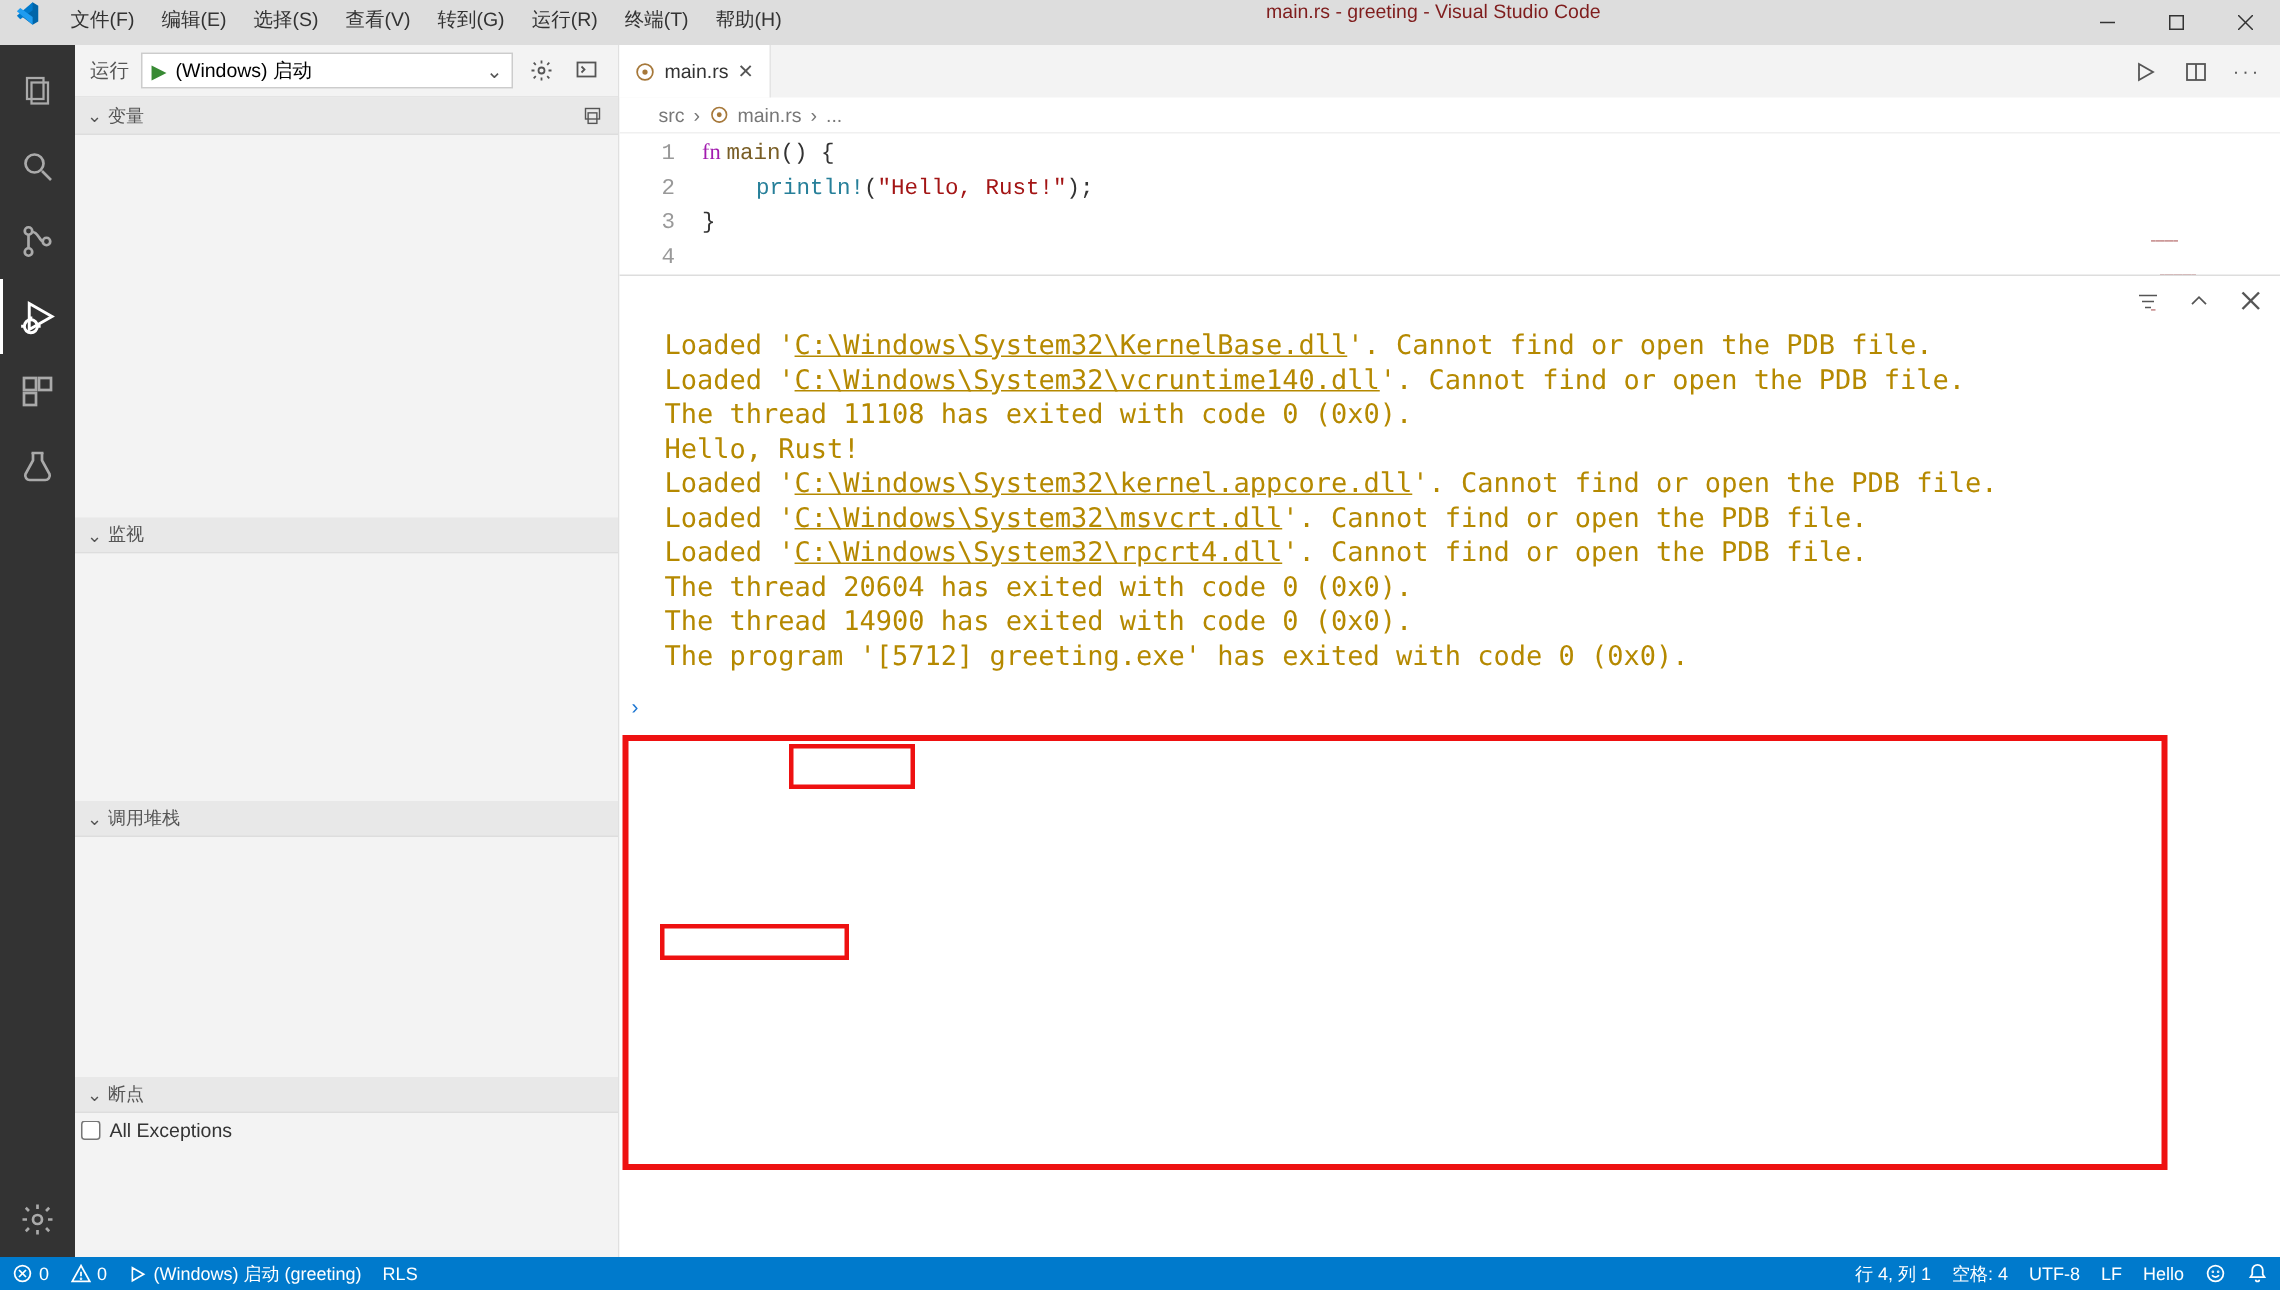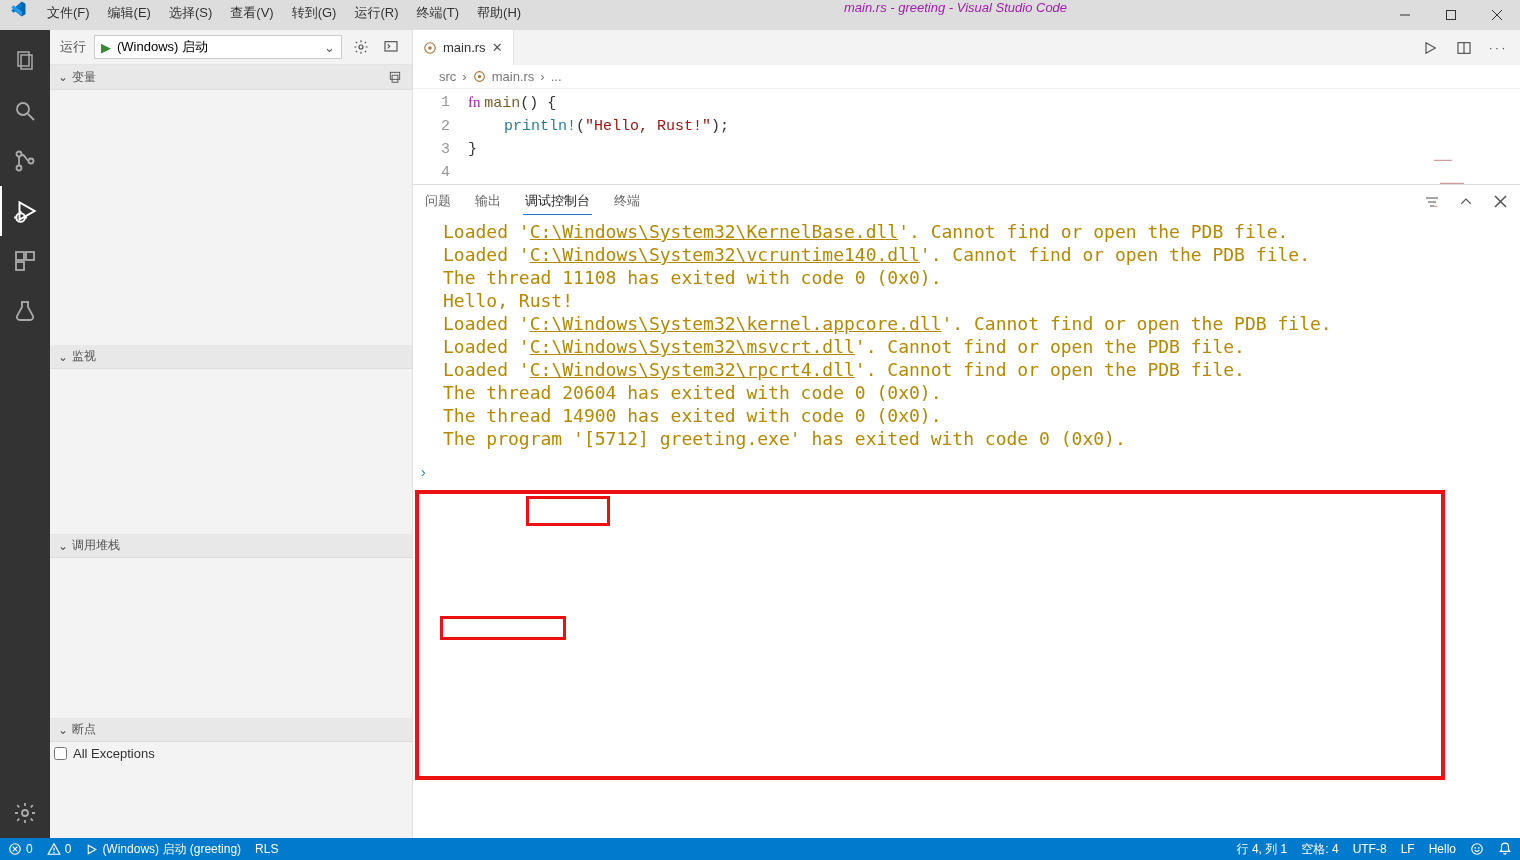--- a/index.html
+++ b/index.html
@@ -1,21 +1,21 @@
 <!DOCTYPE html>
 <html><head>
 <meta charset="utf-8">
 <style>
   * { box-sizing: border-box; margin: 0; padding: 0; }
   html, body { width: 1520px; height: 860px; font-family: "Segoe UI", "Microsoft YaHei", sans-serif; font-size: 13px; overflow: hidden; background: #fff; }
   .titlebar { height: 30px; background: #dddddd; display: flex; align-items: flex-start; color: #333; }
   .titlebar .vscode-icon { width: 35px; display:flex; justify-content:center; align-items:center; }
   .titlebar .menus { display: flex; gap: 2px; padding-left: 4px; }
   .titlebar .menus .menu-item { padding: 4px 8px; cursor: pointer; }
-  .titlebar .title-center { flex: 1; text-align: center; color: #a21caf; font-style: italic; }
+  .titlebar .title-center { flex: 1; text-align: center; color: #7f1d1d; }
   .titlebar .win-controls { display: flex; }
   .titlebar .win-controls .wbtn { width: 46px; height: 30px; display:flex; align-items:center; justify-content:center; cursor:pointer; }
   .main-row { display: flex; height: 808px; }
   .activity-bar { width: 50px; background: #333333; display:flex; flex-direction:column; align-items:center; padding-top:6px; justify-content:space-between; }
   .activity-top, .activity-bottom { display:flex; flex-direction:column; align-items:center; gap:0; width:100%; }
   .abtn { width:50px; height:50px; display:flex; align-items:center; justify-content:center; cursor:pointer; }
   .abtn.active { border-left: 2px solid #fff; }
   .sidebar { width: 363px; background:#f3f3f3; display:flex; flex-direction:column; border-right:1px solid #e0e0e0; }
   .sb-toolbar { height:35px; display:flex; align-items:center; padding:10px 10px; gap:8px; border-bottom:1px solid #e4e4e4; }
   .run-label { color:#555; }
@@ -300,26 +300,20 @@
           <div class="code-text"></div>
         </div>
 
       <div class="minimap">
           <div class="mm-text">▬▬▬▬▬▬<br>&nbsp;&nbsp;▬▬▬▬▬▬▬▬<br>▬</div>
         </div>
     </div>
 
     <div class="panel">
       <div class="panel-tabs">
-        <div id="ptabs-holder" style="display: flex; gap: 20px;">
-            <div class="ptab">问题</div>
-            <div class="ptab">输出</div>
-            <div class="ptab active">调试控制台</div>
-            <div class="ptab">终端</div>
-          </div>
         <div class="spacer"></div>
         <div class="picon">
             <svg width="16" height="16" viewBox="0 0 24 24" fill="none" stroke="#555" stroke-width="1.6">
               <line x1="3" y1="6" x2="21" y2="6"></line>
               <line x1="6" y1="12" x2="18" y2="12"></line>
               <line x1="9" y1="18" x2="15" y2="18"></line>
             </svg>
           </div>
         <div class="picon">
             <svg width="14" height="14" viewBox="0 0 24 24" fill="none" stroke="#555" stroke-width="2">

